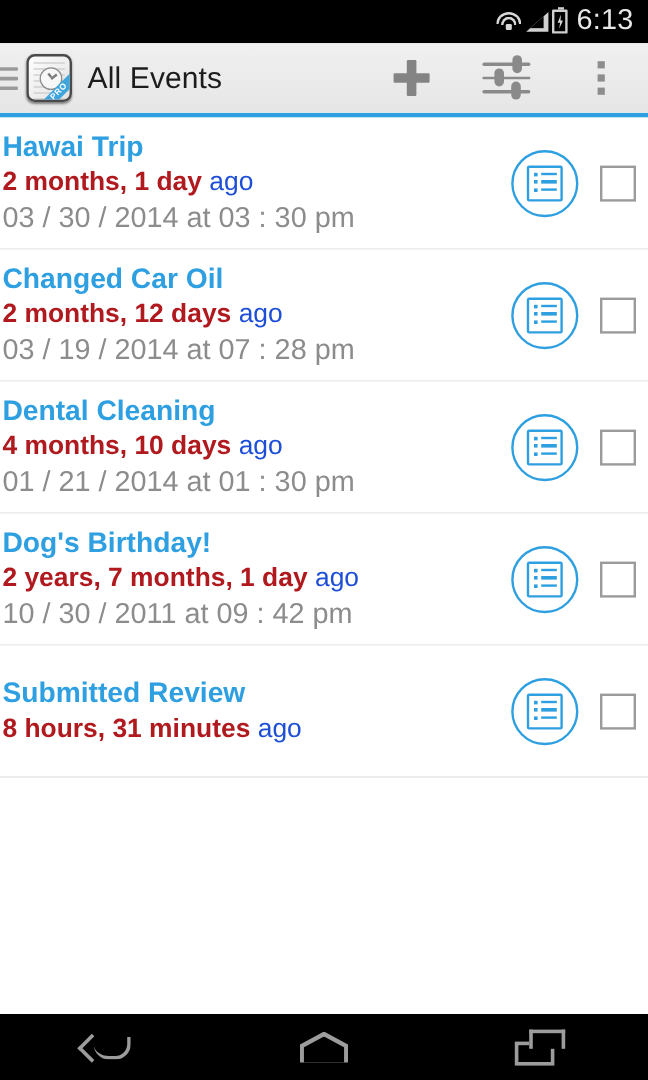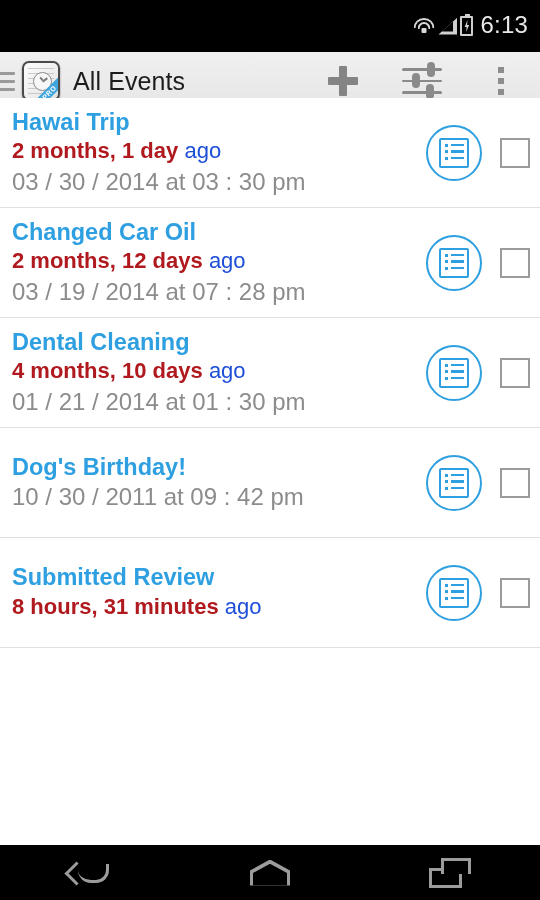--- a/index.html
+++ b/index.html
@@ -6,21 +6,21 @@
   html, body {
     width:540px; height:900px;
     font-family:"Liberation Sans", sans-serif;
     background:#ffffff;
     overflow:hidden;
   }
   #app { position:relative; width:540px; height:900px; }
 
   
   .statusbar {
-    height:52px; background:#000000;
+    height:36px; background:#000000;
     display:flex; align-items:center; justify-content:flex-end;
     padding-right:12px; gap:3px;
   }
   .sb-clock {
     color:#e8e8e8; font-size:24px; letter-spacing:.2px;
     margin-left:4px; position:relative; top:-1px;
   }
   .ico-wifi { width:23px; height:18px; position:relative; }
   .ico-wifi i {
     position:absolute; left:50%; transform:translateX(-50%);
@@ -141,21 +141,21 @@
   .accent-bar { height:4px; background:#2e9fe0; }
 
   
   .list {
     position:absolute; top:98px; bottom:55px; left:0; right:0;
     background:#fff; overflow:hidden;
   }
   .row {
     height:110px; display:flex; align-items:center;
     border-bottom:1px solid #e0e0e0; background:#fff;
-    padding-left:12px; padding-right:10px;
+    padding-left:2px; padding-right:10px;
   }
   .row-text { flex:1; min-width:0; }
   .row-title {
     font-size:23.5px; font-weight:bold; color:#2e9fe0;
     line-height:1.22; white-space:nowrap;
   }
   .row-dur { font-size:22px; line-height:1.35; white-space:nowrap; }
   .row-dur .val.past   { color:#b0191e;font-weight:bold; }
   .row-dur .val.future { color:#c9960c; }
   .row-dur .suffix { color:#1d4ed8; }
@@ -339,20 +339,21 @@
               <i></i>
               <i></i>
             </div>
           </div>
           <div class="chk"></div>
         </div>
       </div>
       <div class="row">
         <div class="row-text">
           <div class="row-title">Dog's Birthday!</div>
+          <div class="row-dur"><span class="val past">2 years, 7 months, 1 day</span> <span class="suffix">ago</span></div>
           <div class="row-date">10 / 30 / 2011 at 09 : 42 pm</div>
         </div>
         <div class="row-actions">
           <div class="notes-btn">
             <div class="notes-glyph">
               <i></i>
               <i></i>
               <i></i>
             </div>
           </div>

